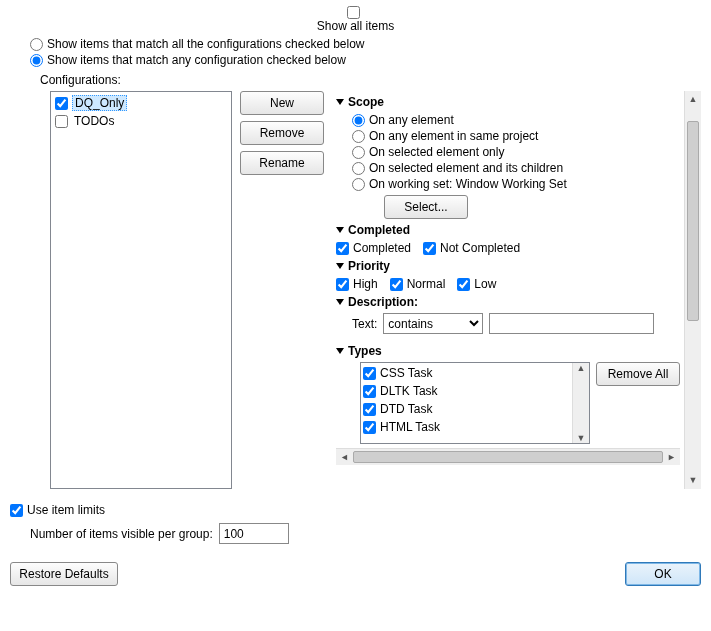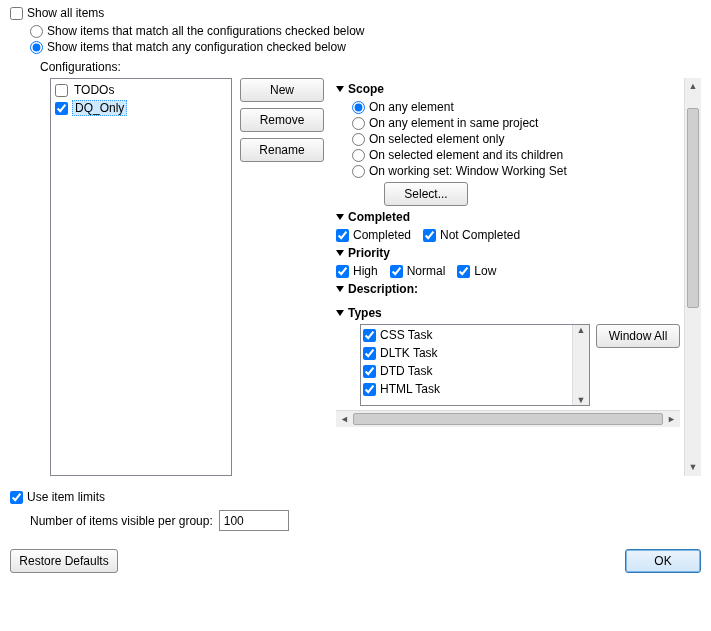--- a/index.html
+++ b/index.html
@@ -8,21 +8,21 @@
     padding: 6px 10px 10px 10px;
     font-family: "Segoe UI", Tahoma, sans-serif;
     font-size: 12px;
     background: #ffffff;
     color: #000;
     width: 711px;
   }
   .row { display: flex; align-items: center; }
   .chk { margin: 0 4px 0 0; vertical-align: middle; }
   .radio { margin: 0 4px 0 0; }
-  .top-checkbox { margin-bottom: 4px; }
+  .top-checkbox { margin-bottom: 4px; flex-direction: column; }
   .radio-block { margin-left: 20px; margin-bottom: 2px; }
   .config-label { margin-left: 30px; margin-top: 6px; margin-bottom: 4px; }
   .main-cols {
     display: flex;
     margin-left: 40px;
     gap: 8px;
   }
   .config-list {
     width: 190px;
     height: 398px;
@@ -133,27 +133,27 @@
 <div class="radio-block row">
   <input type="radio" name="matchmode" class="radio" checked="" style="">
   <span>Show items that match any configuration checked below</span>
 </div>
 
 <div class="config-label">Configurations:</div>
 
 <div class="main-cols">
 
   <div class="config-list">
+    <div class="config-item selected">
+      <input type="checkbox" class="chk" checked="" style="">
+      <span class="item-text">DQ_Only</span>
+    </div>
     <div class="config-item">
       <input type="checkbox" class="chk" style="">
       <span class="item-text">TODOs</span>
-    </div>
-    <div class="config-item selected">
-      <input type="checkbox" class="chk" checked="" style="">
-      <span class="item-text">DQ_Only</span>
     </div>
   </div>
 
   <div class="btn-col">
     <button class="win">New</button>
     <button class="win">Remove</button>
     <button class="win">Rename</button>
   </div>
 
   <div class="detail-panel-wrap">
@@ -217,20 +217,27 @@
           </span>
         <span class="row">
             <input type="checkbox" class="chk" checked="" style="">
             <span>Low</span>
           </span>
       </div>
 
       <div class="section-header">
         <span class="caret"></span>
         <span>Description:</span>
+      </div>
+      <div class="indent row" style="gap:6px; margin-top:4px;">
+        <span>Text:</span>
+        <select class="win">
+          <option>contains</option>
+        </select>
+        <input class="text-win" type="text" value="" style="">
       </div>
 
       <div class="section-header" style="margin-top:10px;">
         <span class="caret"></span>
         <span>Types</span>
       </div>
       <div class="types-box">
         <div class="types-list">
           <div class="inner">
             <div class="type-item">
@@ -249,21 +256,21 @@
                 <input type="checkbox" class="chk" checked="" style="">
                 <span>HTML Task</span>
               </div>
           </div>
           <div class="mini-scroll">
             <div>▲</div>
             <div>▼</div>
           </div>
         </div>
         <div class="types-btns">
-          <button class="win">Window All</button>
+          <button class="win">Remove All</button>
         </div>
       </div>
 
       <div class="scrollbar-h" style="margin-top:4px;">
         <div class="arrow">◄</div>
         <div class="track">
             <div class="thumb"></div>
           </div>
         <div class="arrow">►</div>
       </div>

